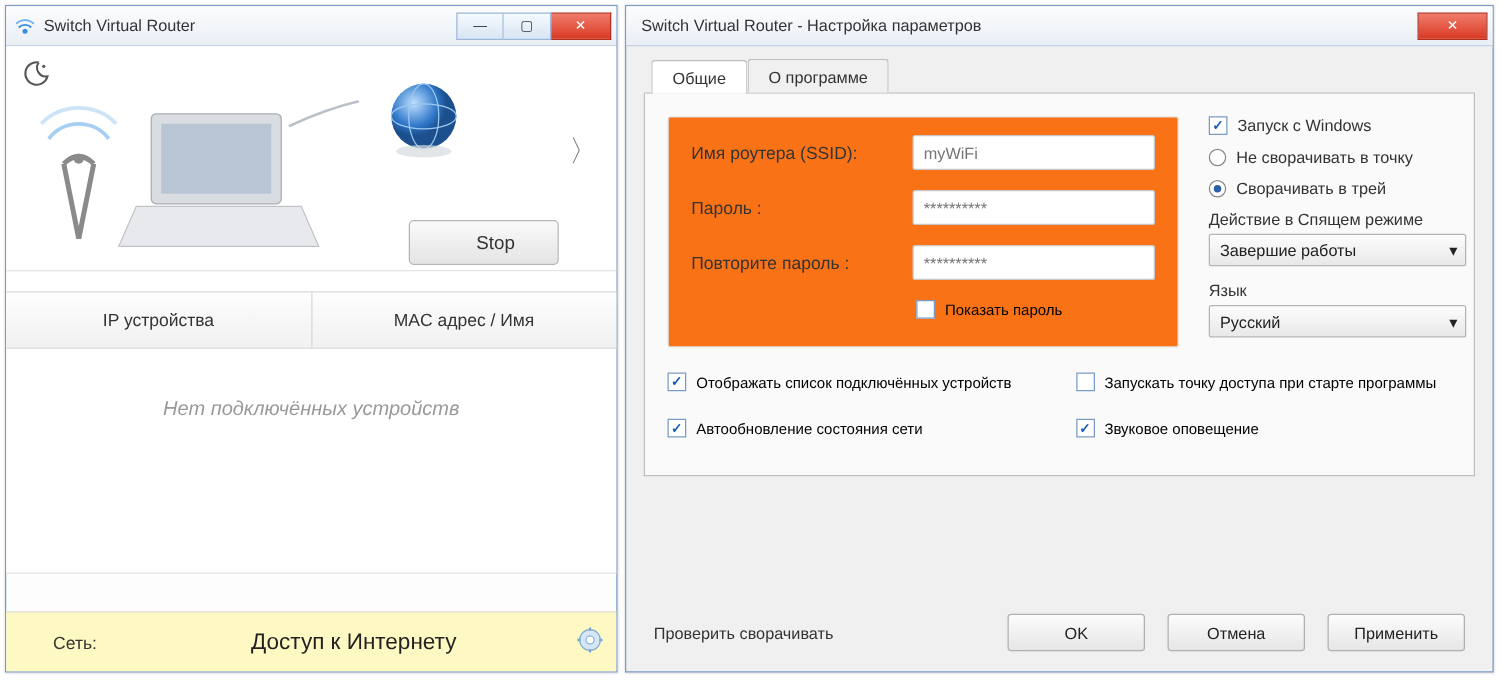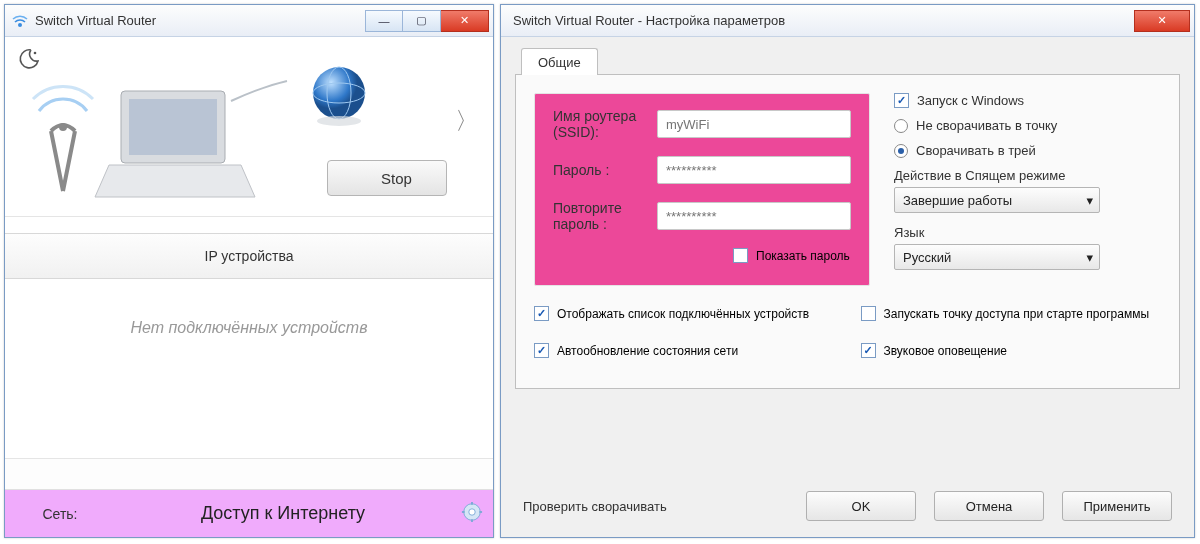--- a/index.html
+++ b/index.html
@@ -52,21 +52,21 @@
   .win-right .winbtn.close { width:56px; }
   .winbtn + .winbtn { border-left:none; }
   .body-left-top {
     height:180px; position:relative;
     border-bottom:1px solid #e5e5e5;
     background:#fff;
   }
   .moon-icon { position:absolute; left:12px; top:10px; }
   .chev { position:absolute; right:14px; top:68px; font-size:24px; color:#888;}
   .btn-stop {
-    position:absolute; right:46px; bottom:20px;
+    position:absolute; right:46px; bottom:4px;
     width:120px; height:36px;
     border:1px solid #b5b5b5; border-radius:4px;
     background:linear-gradient(#fafafa,#e4e4e4);
     font-size:15px; color:#333;
     display:flex;align-items:center;justify-content:center;padding-left:19px;
   }
   .laptop-wifi {
     position:absolute; left:26px; top:34px;
   }
   .globe { position:absolute; left:302px; top:26px; }
@@ -90,21 +90,21 @@
     padding-top:40px;
     color:#999; font-style:italic; font-size:16px;
     border-bottom:1px solid #e5e5e5;
   }
   .statusbar {
     margin-top:auto;
     height:48px;
     border-top:1px solid #e0e0e0;
     display:flex; align-items:center;
     padding:0 10px;
-    background:#f0abfc;
+    background:#fef9c3;
   }
   .statusbar .nlabel { width:90px; font-size:14px; color:#333; text-align:center;}
   .statusbar .nval { flex:1; text-align:center; font-size:18px; color:#222;}
   .gear { color:#888; }
   
   .settings-body {
     flex:1; padding:10px 14px 12px 14px;
     display:flex; flex-direction:column;
   }
   .tabbar {
@@ -131,24 +131,24 @@
   .form-row label { width:180px; font-size:14px; color:#333;}
   .txt {
     flex:1; max-width:200px;
     height:28px; padding:3px 8px;
     border:1px solid #c8c8c8;
     background:#fff; border-radius:2px;
     color:#aaa; font-size:13px;
   }
   .inner-group {
     border:1px solid #e4e4e4;
-    background:#ec4899;
+    background:#f97316;
     padding:14px 18px 8px 18px;
     border-radius:2px;
-    width:336px;
+    width:409px;
   }
   .right-col {
     flex:1; padding-left:24px;
     font-size:13px; color:#333;
   }
   .chk-row { display:flex; align-items:center; gap:8px; margin-bottom:10px;}
   .chk {
     width:15px;height:15px;border:1px solid #7a9bc4;background:#fff;
     display:flex;align-items:center;justify-content:center;
     font-size:11px;color:#1a5ab4;font-weight:bold;
@@ -244,20 +244,21 @@
     </span>
 
     <span class="chev">〉</span>
 
     <div class="btn-stop">Stop</div>
   </div>
 
   <div class="table">
     <div class="thead">
       <div class="th">IP устройства</div>
+      <div class="th">MAC адрес / Имя</div>
     </div>
     <div class="empty-msg">Нет подключённых устройств</div>
   </div>
 
   <div class="statusbar">
     <div class="nlabel">Сеть:</div>
     <div class="nval">Доступ к Интернету</div>
     <span class="gear">
       <svg width="22" height="22" viewBox="0 0 24 24">
           <circle cx="12" cy="12" r="9" fill="#d6e6f6" stroke="#7ba9d6"></circle>
@@ -277,20 +278,21 @@
   <div class="titlebar">
     <span class="title" style="padding-left:6px;">Switch Virtual Router - Настройка параметров</span>
     <div class="winbtns">
       <div class="winbtn close">✕</div>
     </div>
   </div>
 
   <div class="settings-body">
     <div class="tabbar">
       <div class="tab active">Общие</div>
+      <div class="tab">О программе</div>
     </div>
 
     <div class="tabpage">
       <div class="top-flex">
         <div class="inner-group">
           <div class="form-row">
             <label>Имя роутера (SSID):</label>
             <input class="txt" placeholder="myWiFi" style="">
           </div>
           <div class="form-row">

